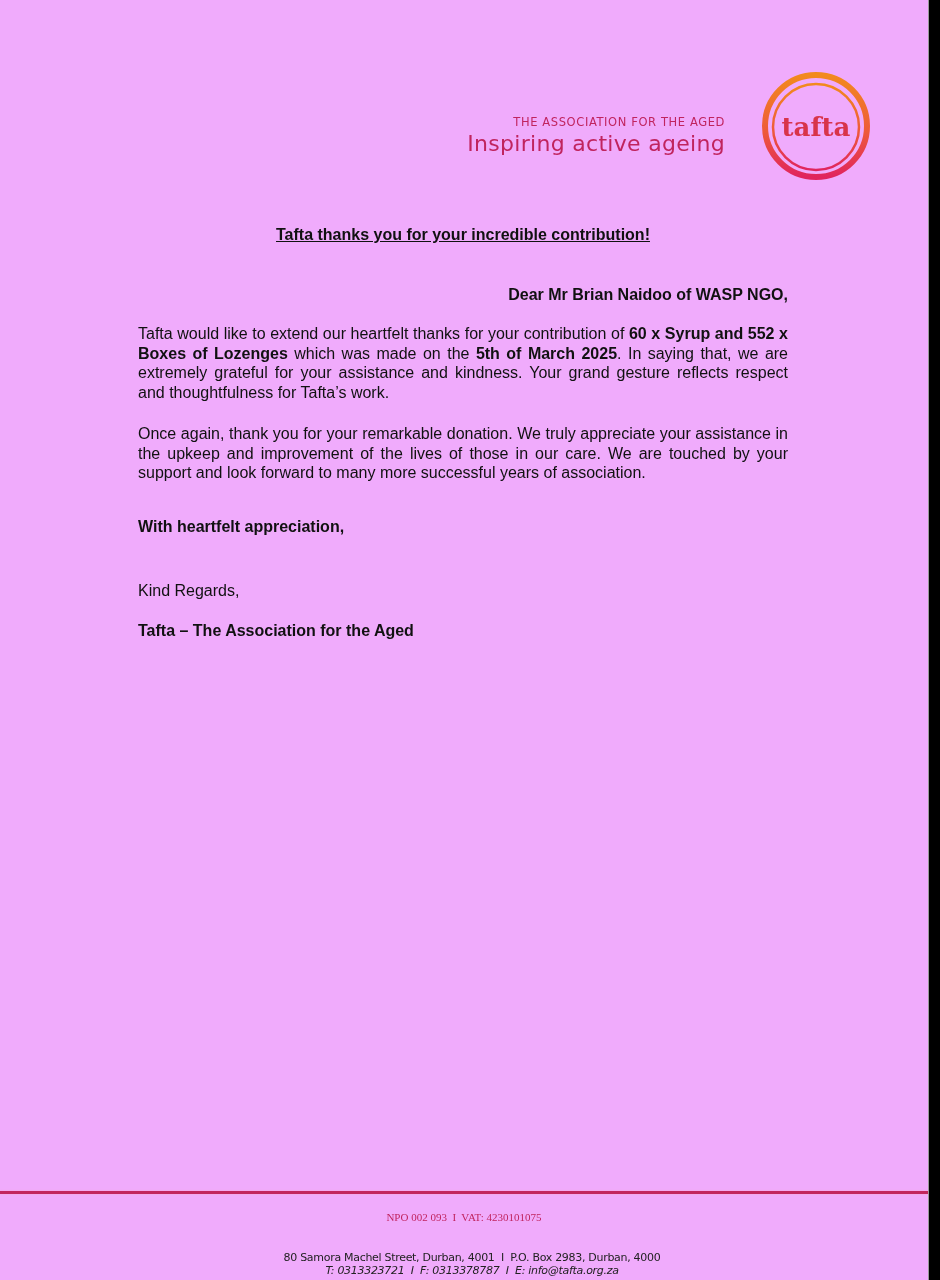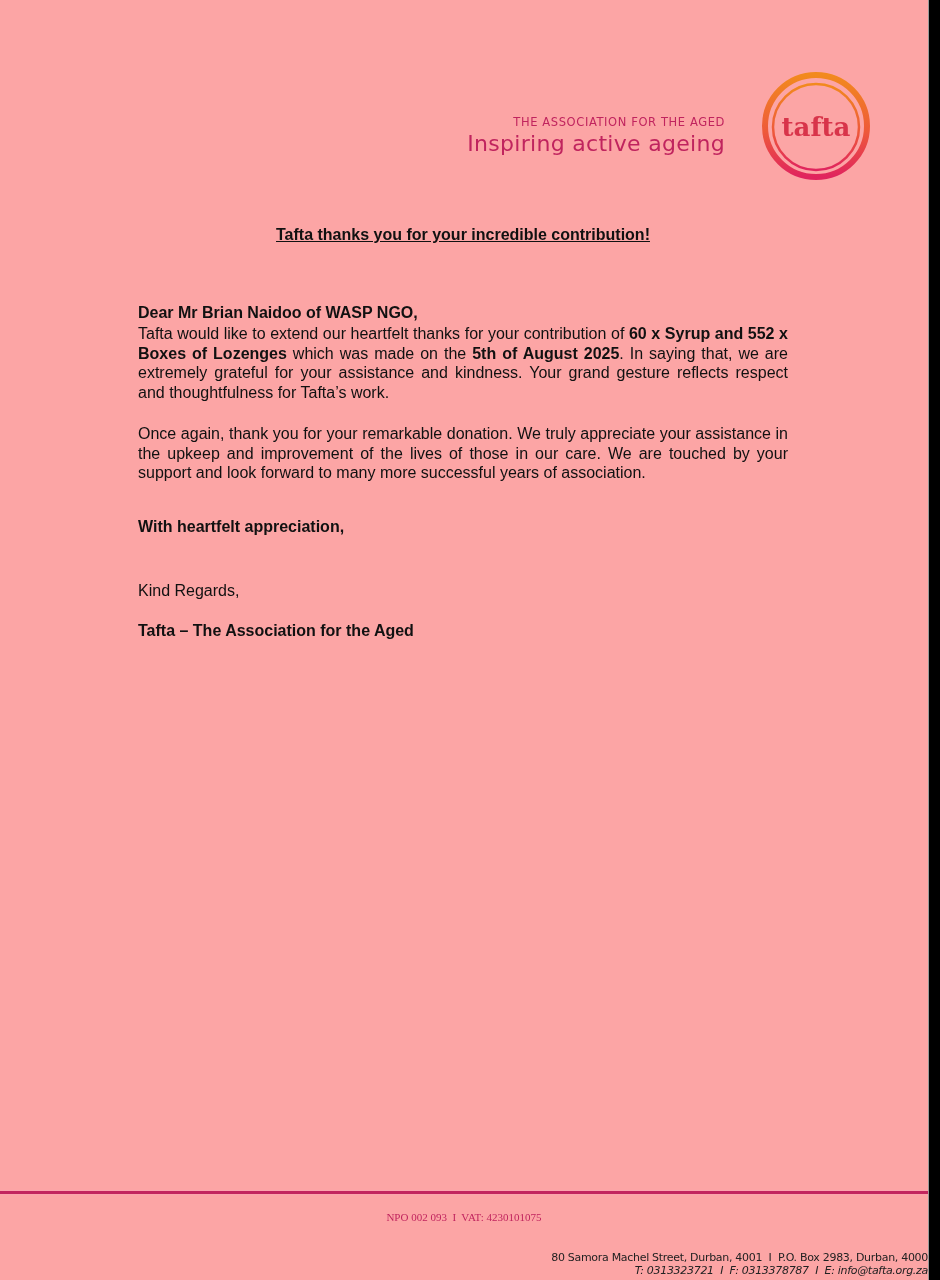--- a/index.html
+++ b/index.html
@@ -2,54 +2,55 @@
 <html><head>
   <meta charset="utf-8">
   <style>
     html, body { margin: 0; padding: 0; }
     body {
       width: 940px; height: 1280px; position: relative; overflow: hidden;
       background: #ffffff;
       font-family: "Liberation Sans", sans-serif;
       color: #111111;
     }
-    .page { position: absolute; left: 0; top: 0; width: 928px; height: 1280px; background: #fca5a5; }
+    .page { position: absolute; left: 0; top: 0; width: 928px; height: 1280px; background: #f0abfc; }
     .edge-strip { position: absolute; left: 928px; top: 0; width: 12px; height: 1280px; background: #000; border-left: 1px solid #999; box-sizing: border-box; }
 
     .header-text { position: absolute; right: 203px; top: 114px; text-align: right; }
     .org-subtitle {
       font-family: "DejaVu Sans", sans-serif;
       font-size: 11.5px; letter-spacing: 0.6px; color: #c0245e; line-height: 16px;
     }
     .tagline {
       font-family: "DejaVu Sans", sans-serif;
       font-size: 22px; color: #c0245e; line-height: 28px; letter-spacing: 0.3px;
     }
     .logo { position: absolute; left: 760px; top: 70px; width: 112px; height: 112px; }
     .logo svg { width: 112px; height: 112px; }
 
     .content { position: absolute; left: 138px; width: 650px; font-size: 16px; line-height: 19.5px; }
     .heading { top: 225px; font-weight: bold; text-decoration: underline; text-align: center; }
-    .salutation { top: 303px; font-weight: bold; }
+    .salutation { top: 285px; font-weight: bold; text-align: right; }
     .para1 { top: 324px; text-align: justify; }
     .para2 { top: 424px; text-align: justify; }
     .closing { top: 517px; font-weight: bold; }
     .regards { top: 581px; }
     .signoff { top: 621px; font-weight: bold; }
     b { font-weight: bold; }
 
     .footer-line { position: absolute; left: 0; top: 1191px; width: 928px; height: 3px; background: #c2255e; box-shadow: 0 0 2px #f7a8c6; }
     .footer-reg {
       position: absolute; left: 0; width: 928px; top: 1211px; text-align: center;
       font-family: "DejaVu Sans", sans-serif; font-size: 11px; color: #c0245e;
     }
     .footer-addr {
-      position: absolute; left: 0; width: 928px; top: 1251px; text-align: right;
+      position: absolute; left: 0; width: 928px; top: 1251px; text-align: center;
       font-family: "DejaVu Sans", sans-serif; font-size: 11px; color: #222; line-height: 13px;
       letter-spacing: -0.3px;
+      padding-left: 8px;
     }
   </style>
 </head>
 <body>
 
 <div class="page">
 
   <div class="header-text">
     <div class="org-subtitle">THE ASSOCIATION FOR THE AGED</div>
     <div class="tagline">Inspiring active ageing</div>
@@ -66,21 +67,21 @@
       </defs>
       <circle cx="56" cy="56" r="51" fill="none" stroke="url(#lg)" stroke-width="6"></circle>
       <circle cx="56" cy="57" r="43" fill="none" stroke="url(#lg)" stroke-width="2.5"></circle>
       <text x="56" y="66" text-anchor="middle" font-family="DejaVu Serif, serif" font-weight="bold" font-size="26" fill="#d8344a">tafta</text>
     </svg>
   </div>
 
   <div class="content heading">Tafta thanks you for your incredible contribution!</div>
   <div class="content salutation">Dear Mr Brian Naidoo of WASP NGO,</div>
 
-  <div class="content para1"><span>Tafta would like to extend our heartfelt thanks for your contribution of </span><b>60 x Syrup and 552 x Boxes of Lozenges</b><span> which was made on the </span><b>5th of August 2025</b><span>. In saying that, we are extremely grateful for your assistance and kindness. Your grand gesture reflects respect and thoughtfulness for Tafta’s work.</span></div>
+  <div class="content para1"><span>Tafta would like to extend our heartfelt thanks for your contribution of </span><b>60 x Syrup and 552 x Boxes of Lozenges</b><span> which was made on the </span><b>5th of March 2025</b><span>. In saying that, we are extremely grateful for your assistance and kindness. Your grand gesture reflects respect and thoughtfulness for Tafta’s work.</span></div>
 
   <div class="content para2">Once again, thank you for your remarkable donation. We truly appreciate your assistance in the upkeep and improvement of the lives of those in our care. We are touched by your support and look forward to many more successful years of association.</div>
 
   <div class="content closing">With heartfelt appreciation,</div>
   <div class="content regards">Kind Regards,</div>
   <div class="content signoff">Tafta – The Association for the Aged</div>
 
   <div class="footer-line"></div>
   <div class="footer-reg" style="white-space:pre;font-family:Liberation Serif, serif;">NPO 002 093  I  VAT: 4230101075</div>
   <div class="footer-addr">

